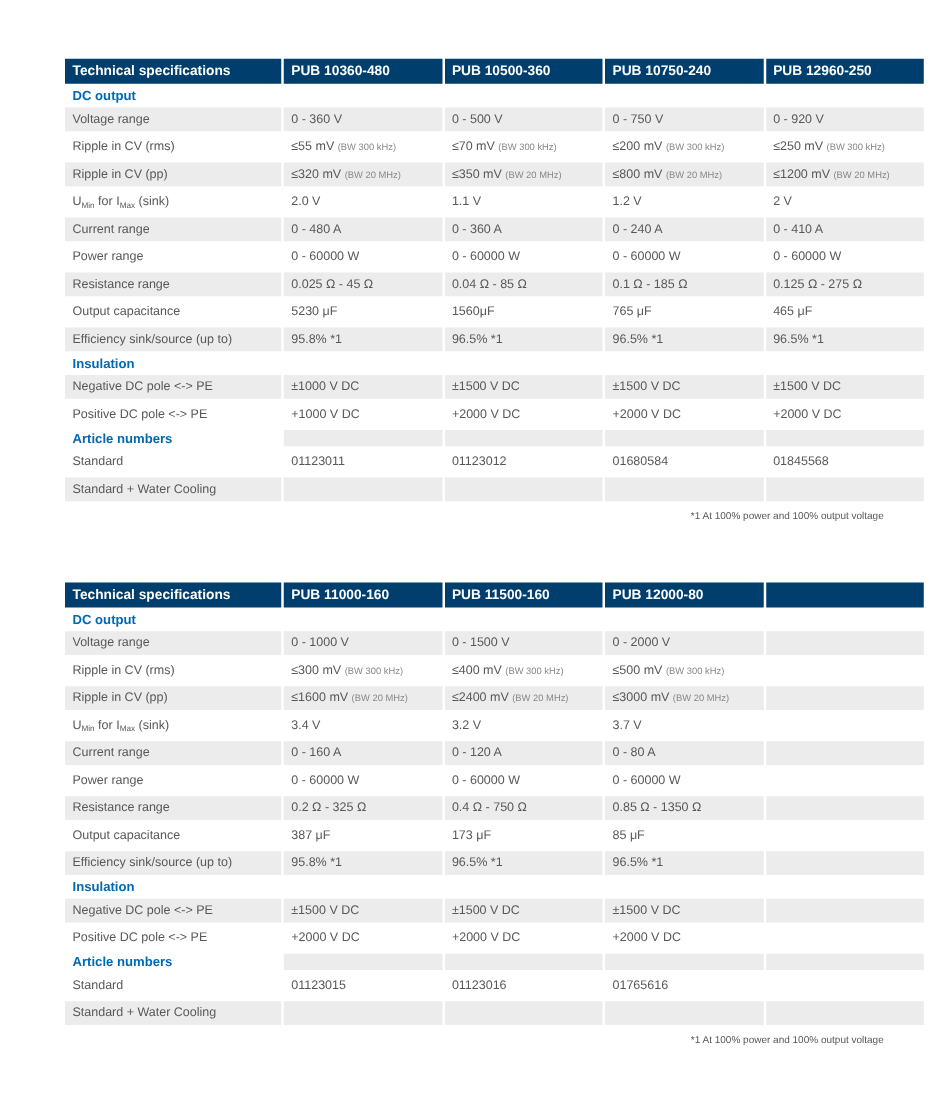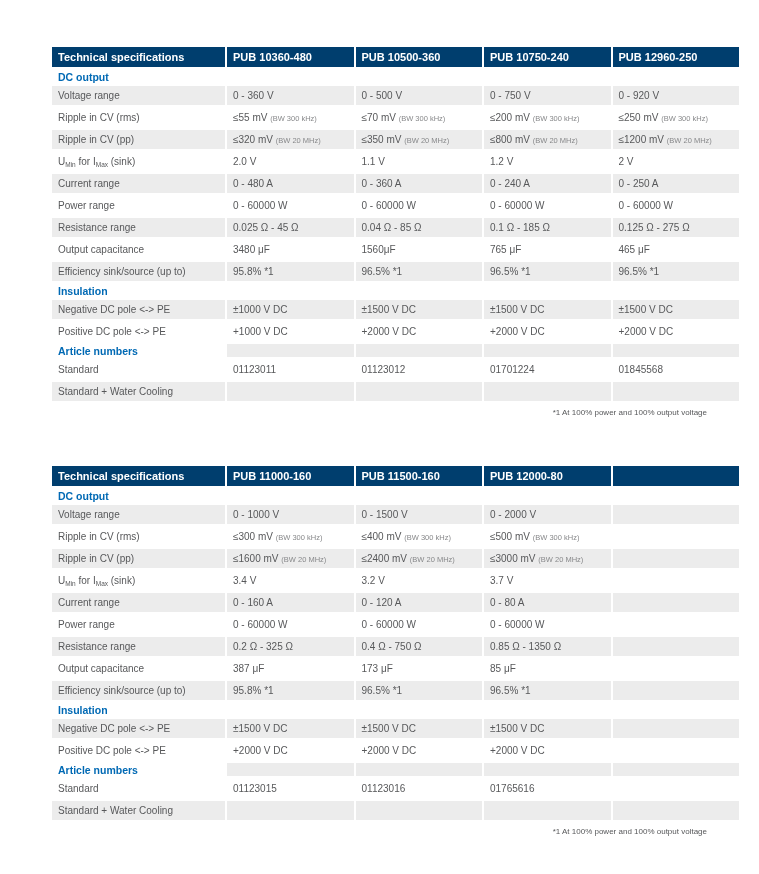--- a/index.html
+++ b/index.html
@@ -124,39 +124,39 @@
             <td class="value">2.0 V</td>
             <td class="value">1.1 V</td>
             <td class="value">1.2 V</td>
             <td class="value">2 V</td>
           </tr>
           <tr class="kind-data shade-gray">
             <td class="label">Current range</td>
             <td class="value">0 - 480 A</td>
             <td class="value">0 - 360 A</td>
             <td class="value">0 - 240 A</td>
-            <td class="value">0 - 250 A</td>
+            <td class="value">0 - 410 A</td>
           </tr>
           <tr class="kind-data shade-plain">
             <td class="label">Power range</td>
             <td class="value">0 - 60000 W</td>
             <td class="value">0 - 60000 W</td>
             <td class="value">0 - 60000 W</td>
             <td class="value">0 - 60000 W</td>
           </tr>
           <tr class="kind-data shade-gray">
             <td class="label">Resistance range</td>
             <td class="value">0.025 Ω - 45 Ω</td>
             <td class="value">0.04 Ω - 85 Ω</td>
             <td class="value">0.1 Ω - 185 Ω</td>
             <td class="value">0.125 Ω - 275 Ω</td>
           </tr>
           <tr class="kind-data shade-plain">
             <td class="label">Output capacitance</td>
-            <td class="value">3480 μF</td>
+            <td class="value">5230 μF</td>
             <td class="value">1560μF</td>
             <td class="value">765 μF</td>
             <td class="value">465 μF</td>
           </tr>
           <tr class="kind-data shade-gray">
             <td class="label">Efficiency sink/source (up to)</td>
             <td class="value">95.8% *1</td>
             <td class="value">96.5% *1</td>
             <td class="value">96.5% *1</td>
             <td class="value">96.5% *1</td>
@@ -186,21 +186,21 @@
             <td class="label">Article numbers</td>
             <td class="value"></td>
             <td class="value"></td>
             <td class="value"></td>
             <td class="value"></td>
           </tr>
           <tr class="kind-data shade-plain">
             <td class="label">Standard</td>
             <td class="value">01123011</td>
             <td class="value">01123012</td>
-            <td class="value">01701224</td>
+            <td class="value">01680584</td>
             <td class="value">01845568</td>
           </tr>
           <tr class="kind-data shade-gray">
             <td class="label">Standard + Water Cooling</td>
             <td class="value"></td>
             <td class="value"></td>
             <td class="value"></td>
             <td class="value"></td>
           </tr>
         </tbody>

